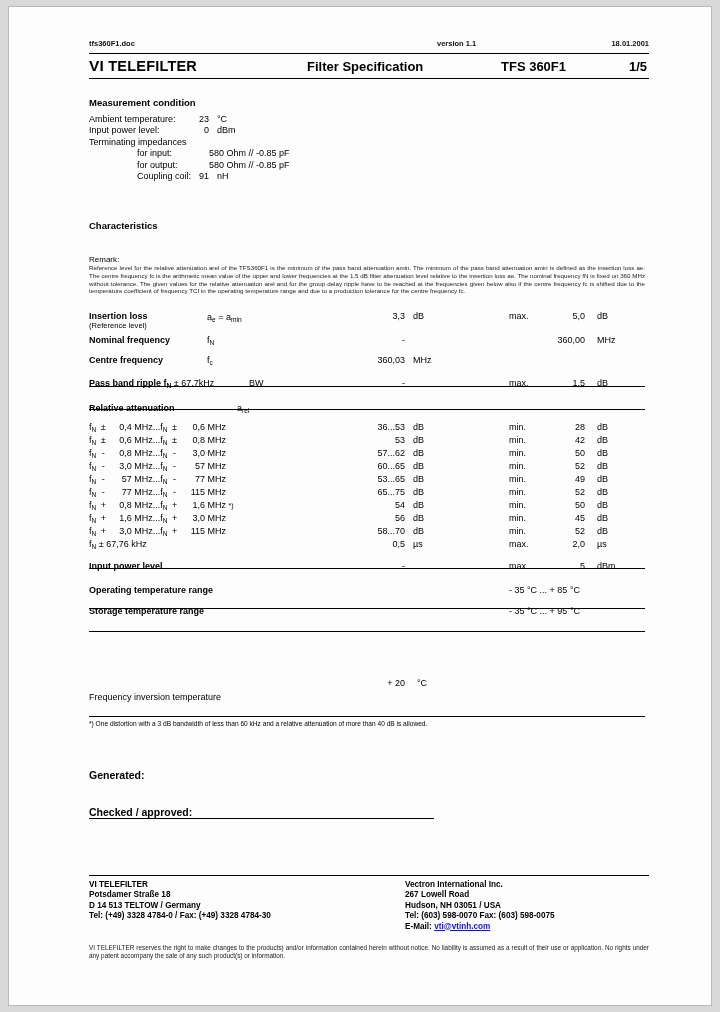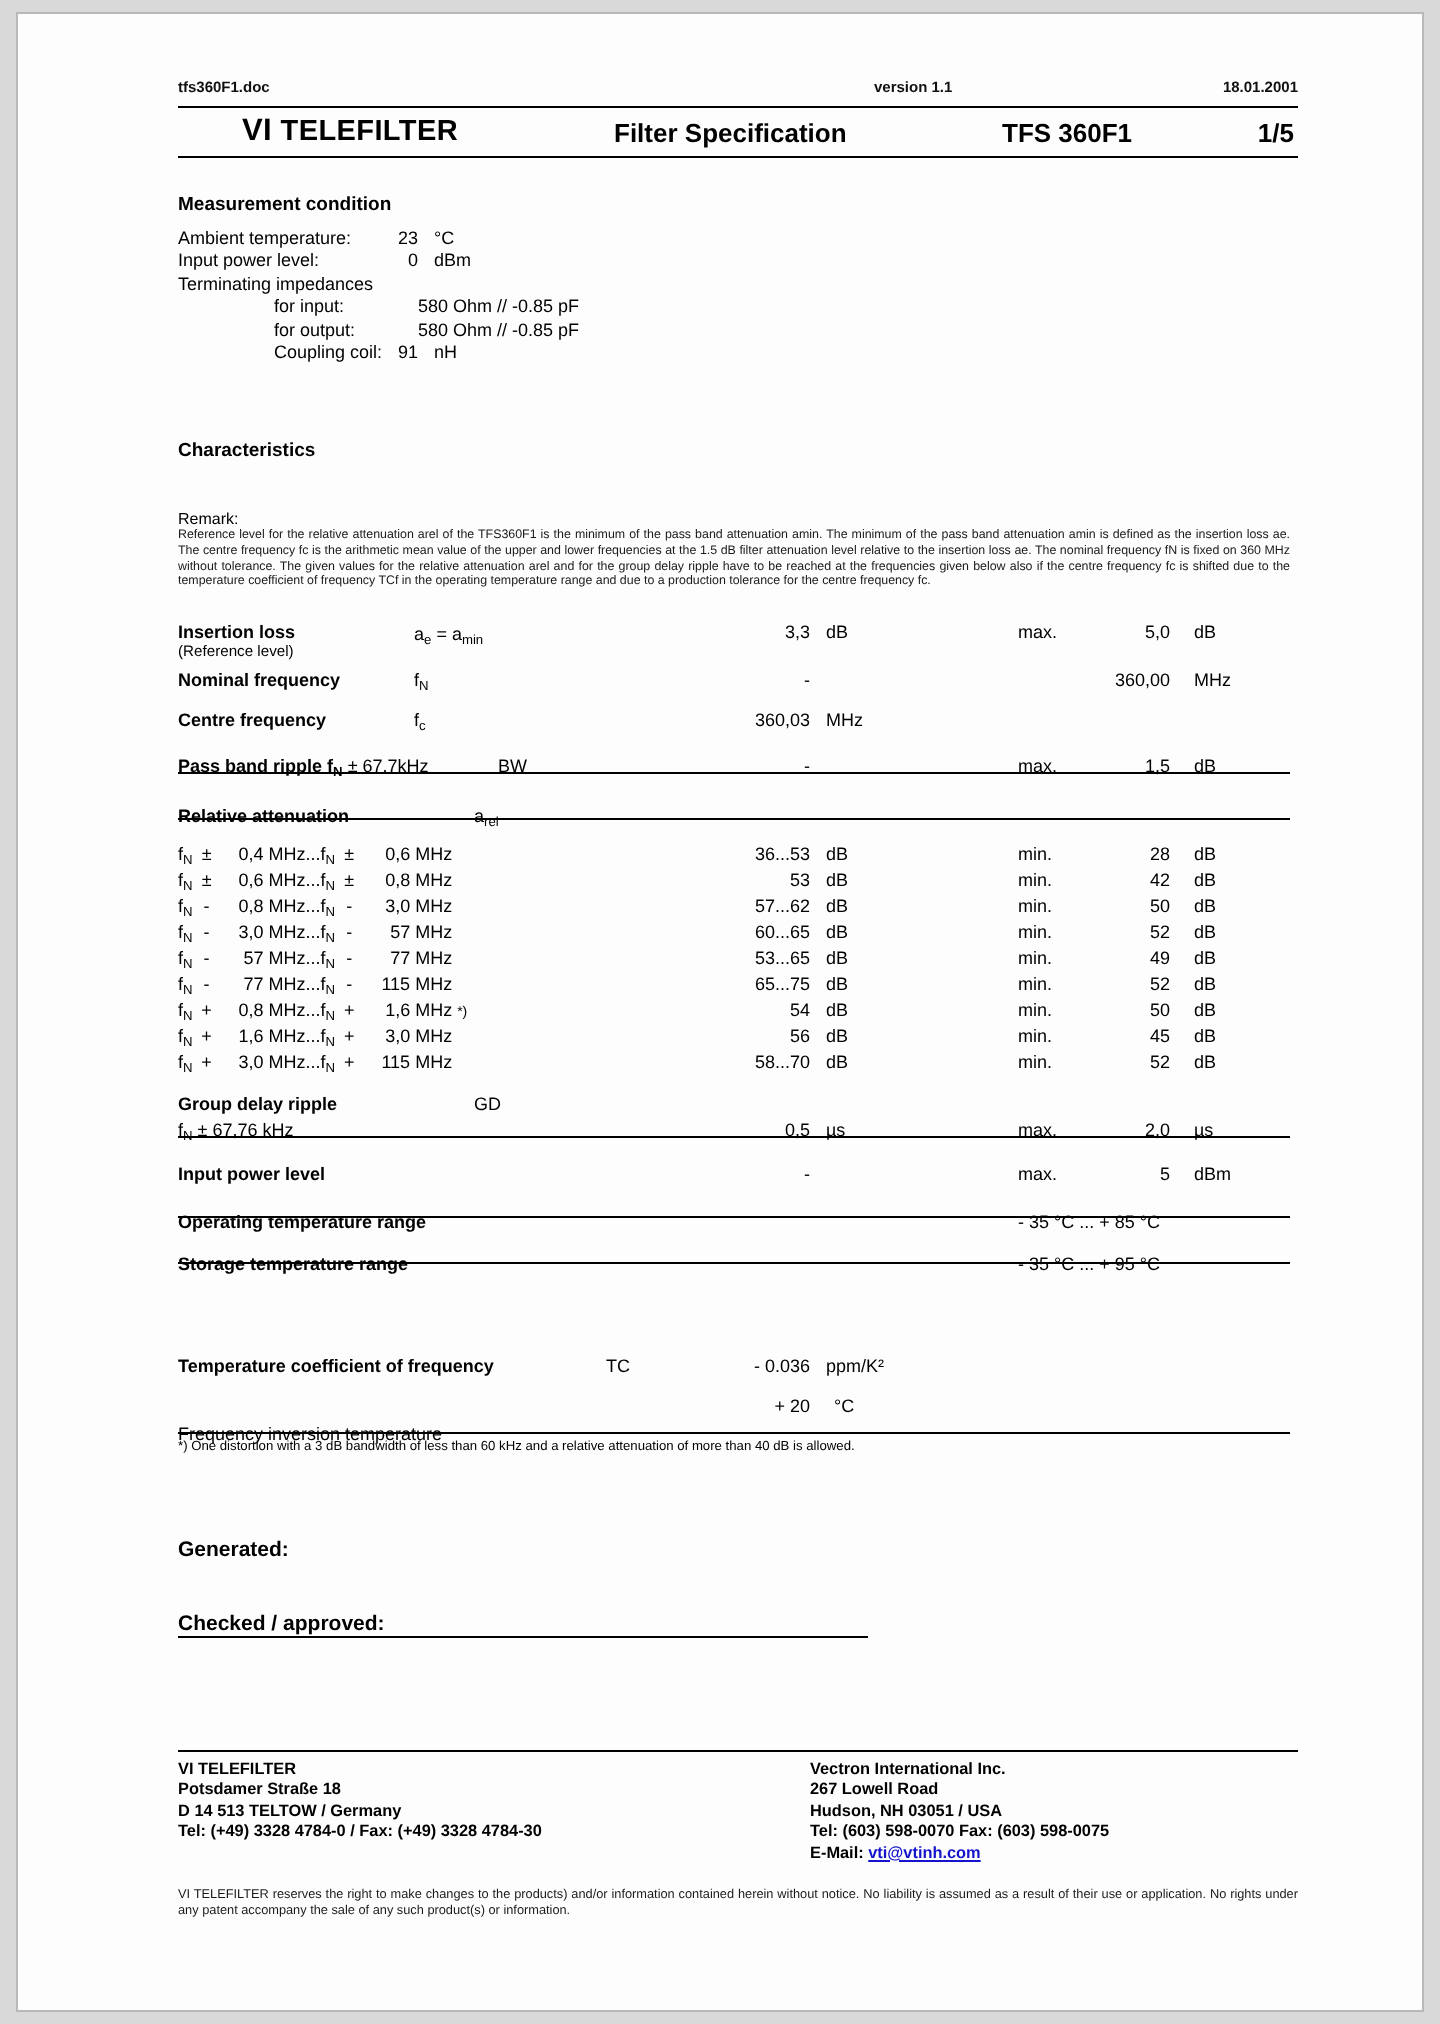--- a/index.html
+++ b/index.html
@@ -23,21 +23,21 @@
   .doctop{position:relative;height:16px;font-size:7.5px;color:#111;font-weight:bold;}
   .doctop .fname{position:absolute;left:0;top:2px;}
   .doctop .ver{position:absolute;left:348px;top:2px;}
   .doctop .date{position:absolute;right:0;top:2px;}
 
   .rule{border-top:1.6px solid #000;}
   .rule-thin{border-top:1px solid #000;}
 
   .titlebar{position:relative;height:22px;margin-top:2px;}
   .titlebar .brand{position:absolute;left:0;top:1px;font-size:14.5px;font-weight:bold;letter-spacing:.2px;}
-  .titlebar .brand .vi{font-size:15.5px;margin-left:32px;}
+  .titlebar .brand .vi{font-size:15.5px;}
   .titlebar .ctr{position:absolute;left:218px;top:3px;font-size:13px;font-weight:bold;}
   .titlebar .part{position:absolute;left:412px;top:3px;font-size:13px;font-weight:bold;}
   .titlebar .pg{position:absolute;right:2px;top:3px;font-size:13px;font-weight:bold;}
 
   
   .sec-h{font-size:9.5px;font-weight:bold;}
   .mc{margin-top:6px;font-size:9px;line-height:11.4px;position:relative;}
   .mc .row{position:relative;height:11.4px;}
   .mc .lbl{position:absolute;left:0;}
   .mc .lbl.ind{left:48px;}
@@ -243,24 +243,20 @@
             <span class="c num" style="left:256px;top:0;width:60px">58...70</span>
             <span class="c" style="left:324px;top:0">dB</span>
             <span class="c" style="left:420px;top:0">min.</span>
             <span class="c num" style="left:460px;top:0;width:36px">52</span>
             <span class="c" style="left:508px;top:0">dB</span>
           </div>
         </div>
 
     <div class="hr-full" style="top:257px"></div>
 
-    <div class="r" style="height:13px;margin-top:8px">
-      <span class="c bold" style="left:0;top:0">Group delay ripple</span>
-      <span class="c" style="left:148px;top:0">GD</span>
-    </div>
     <div class="r" style="height:16px">
       <span class="c" style="left:0;top:0">f<sub>N</sub> ±  67,76 kHz</span>
       <span class="c num" style="left:276px;top:0;width:40px">0,5</span>
       <span class="c" style="left:324px;top:0">µs</span>
       <span class="c" style="left:420px;top:0">max.</span>
       <span class="c num" style="left:460px;top:0;width:36px">2,0</span>
       <span class="c" style="left:508px;top:0">µs</span>
     </div>
 
     <div class="hr-full" style="top:297px"></div>
@@ -280,26 +276,20 @@
       <span class="c" style="left:420px;top:3px">- 35 °C ... + 85 °C</span>
     </div>
 
     <div class="r" style="height:22px">
       <span class="c bold" style="left:0;top:3px">Storage temperature  range</span>
       <span class="c" style="left:420px;top:3px">- 35 °C ... + 95 °C</span>
     </div>
   </div>
 
   <div class="tbl" style="height:40px">
-    <div class="r" style="height:20px">
-      <span class="c bold" style="left:0;top:2px">Temperature coefficient of frequency</span>
-      <span class="c" style="left:214px;top:2px">TC</span>
-      <span class="c num" style="left:264px;top:2px;width:52px">- 0.036</span>
-      <span class="c" style="left:324px;top:2px">ppm/K²</span>
-    </div>
     <div class="r" style="height:20px">
       <span class="c" style="left:0;top:16px">Frequency inversion temperature</span>
       <span class="c num" style="left:272px;top:2px;width:44px">+ 20</span>
       <span class="c" style="left:328px;top:2px">°C</span>
     </div>
   </div>
 
   <div class="rule-thin" style="width:556px"></div>
   <div style="font-size:6.6px;margin-top:3px">*) One distortion with a 3 dB bandwidth of less than 60 kHz and a relative attenuation of more than 40 dB is allowed.</div>
 

